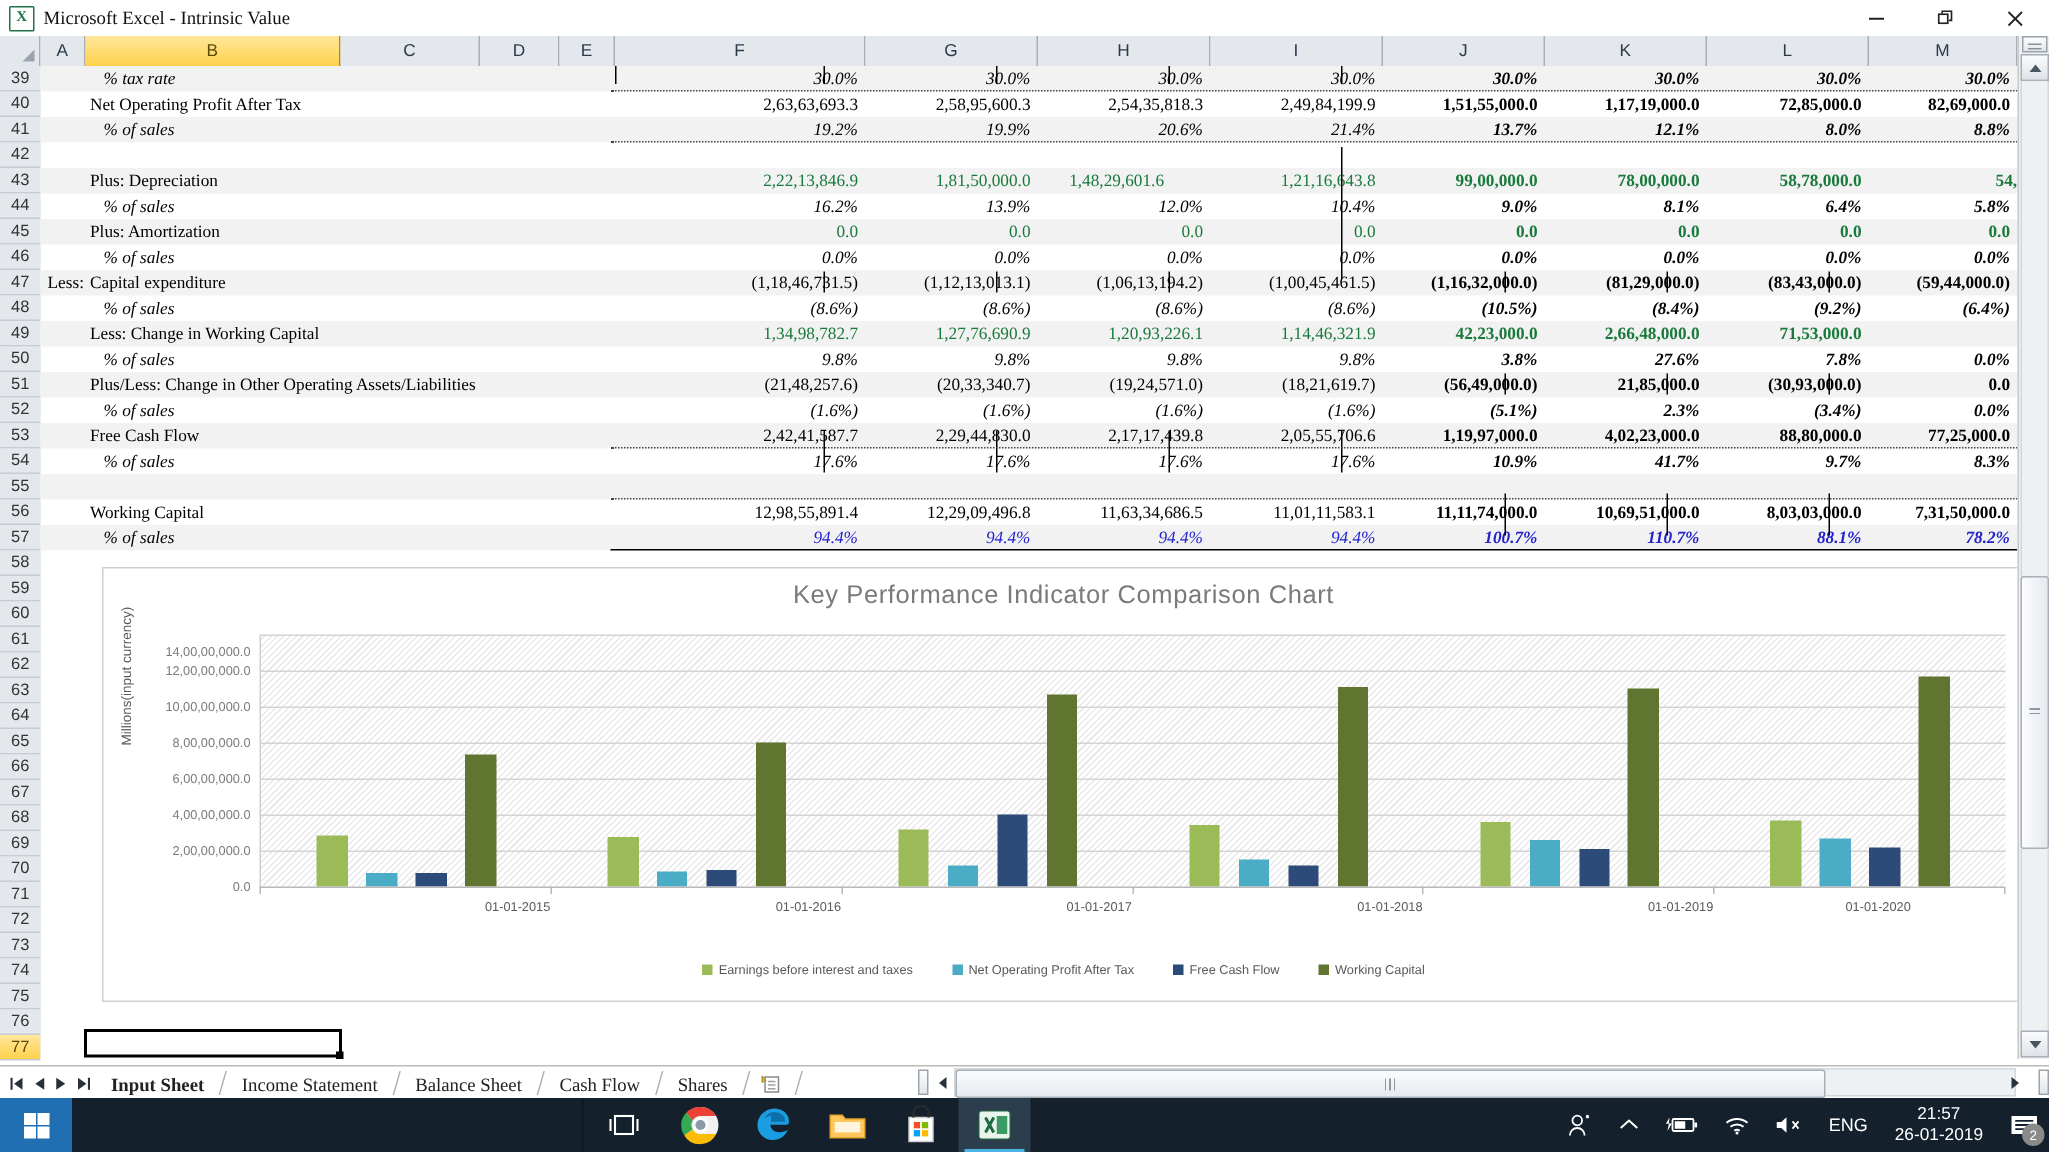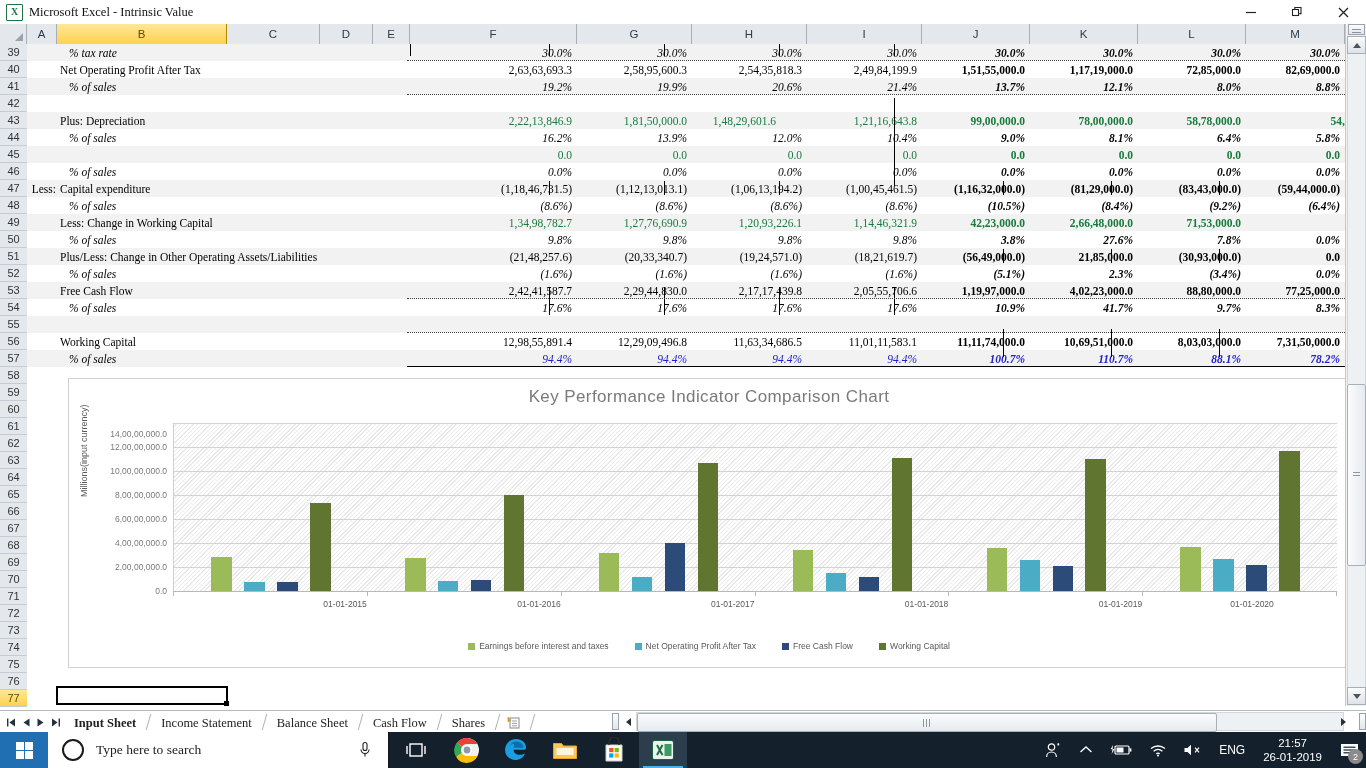--- a/index.html
+++ b/index.html
@@ -276,20 +276,21 @@
           <div class="cell num it blk" style="left: 383px; width: 166px;">16.2%</div>
           <div class="cell num it blk" style="left: 550px; width: 114px;">13.9%</div>
           <div class="cell num it blk" style="left: 665px; width: 114px;">12.0%</div>
           <div class="cell num it blk" style="left: 780px; width: 114px;">10.4%</div>
           <div class="cell num it blk bd" style="left: 895px; width: 107px;">9.0%</div>
           <div class="cell num it blk bd" style="left: 1003px; width: 107px;">8.1%</div>
           <div class="cell num it blk bd" style="left: 1111px; width: 107px;">6.4%</div>
           <div class="cell num it blk bd" style="left: 1219px; width: 98px;">5.8%</div>
         </div>
         <div class="row shade" style="top: 102px;">
+          <div class="cell lbl " style="left: 30px; width: 480px;">Plus: Amortization</div>
           <div class="cell num green" style="left: 383px; width: 166px;">0.0</div>
           <div class="cell num green" style="left: 550px; width: 114px;">0.0</div>
           <div class="cell num green" style="left: 665px; width: 114px;">0.0</div>
           <div class="cell num green" style="left: 780px; width: 114px;">0.0</div>
           <div class="cell num green bd" style="left: 895px; width: 107px;">0.0</div>
           <div class="cell num green bd" style="left: 1003px; width: 107px;">0.0</div>
           <div class="cell num green bd" style="left: 1111px; width: 107px;">0.0</div>
           <div class="cell num green bd" style="left: 1219px; width: 98px;">0.0</div>
         </div>
         <div class="row" style="top: 119px;">
@@ -624,31 +625,20 @@
 
   <div class="taskbar">
     <div class="startbtn">
       <div class="winlogo">
           <i></i>
           <i></i>
           <i></i>
           <i></i>
         </div>
     </div>
-    <div class="searchbox">
-      <div class="searchcircle"></div>
-      <span class="searchtxt">Type here to search</span>
-      <span class="micicon">
-        <svg width="14" height="18" viewBox="0 0 14 18">
-            <rect x="5" y="1.5" width="4" height="8" rx="2" fill="none" stroke="#202020" stroke-width="1.1"></rect>
-            <path d="M3 8.5a4 4 0 0 0 8 0" fill="none" stroke="#202020" stroke-width="1.1"></path>
-            <line x1="7" y1="12.5" x2="7" y2="15.5" stroke="#202020" stroke-width="1.1"></line>
-          </svg>
-      </span>
-    </div>
     <div class="tasksep"></div>
 
     <div class="tbicon" style="left:392px;">
       <svg width="20" height="18" viewBox="0 0 20 18">
           <rect x="4" y="3" width="12" height="12" fill="none" stroke="#ffffff" stroke-width="1.4"></rect>
           <line x1="1" y1="5" x2="1" y2="13" stroke="#ffffff" stroke-width="1.4"></line>
           <line x1="19" y1="5" x2="19" y2="13" stroke="#ffffff" stroke-width="1.4"></line>
         </svg>
     </div>
     <div class="tbicon" style="left:443px;">

